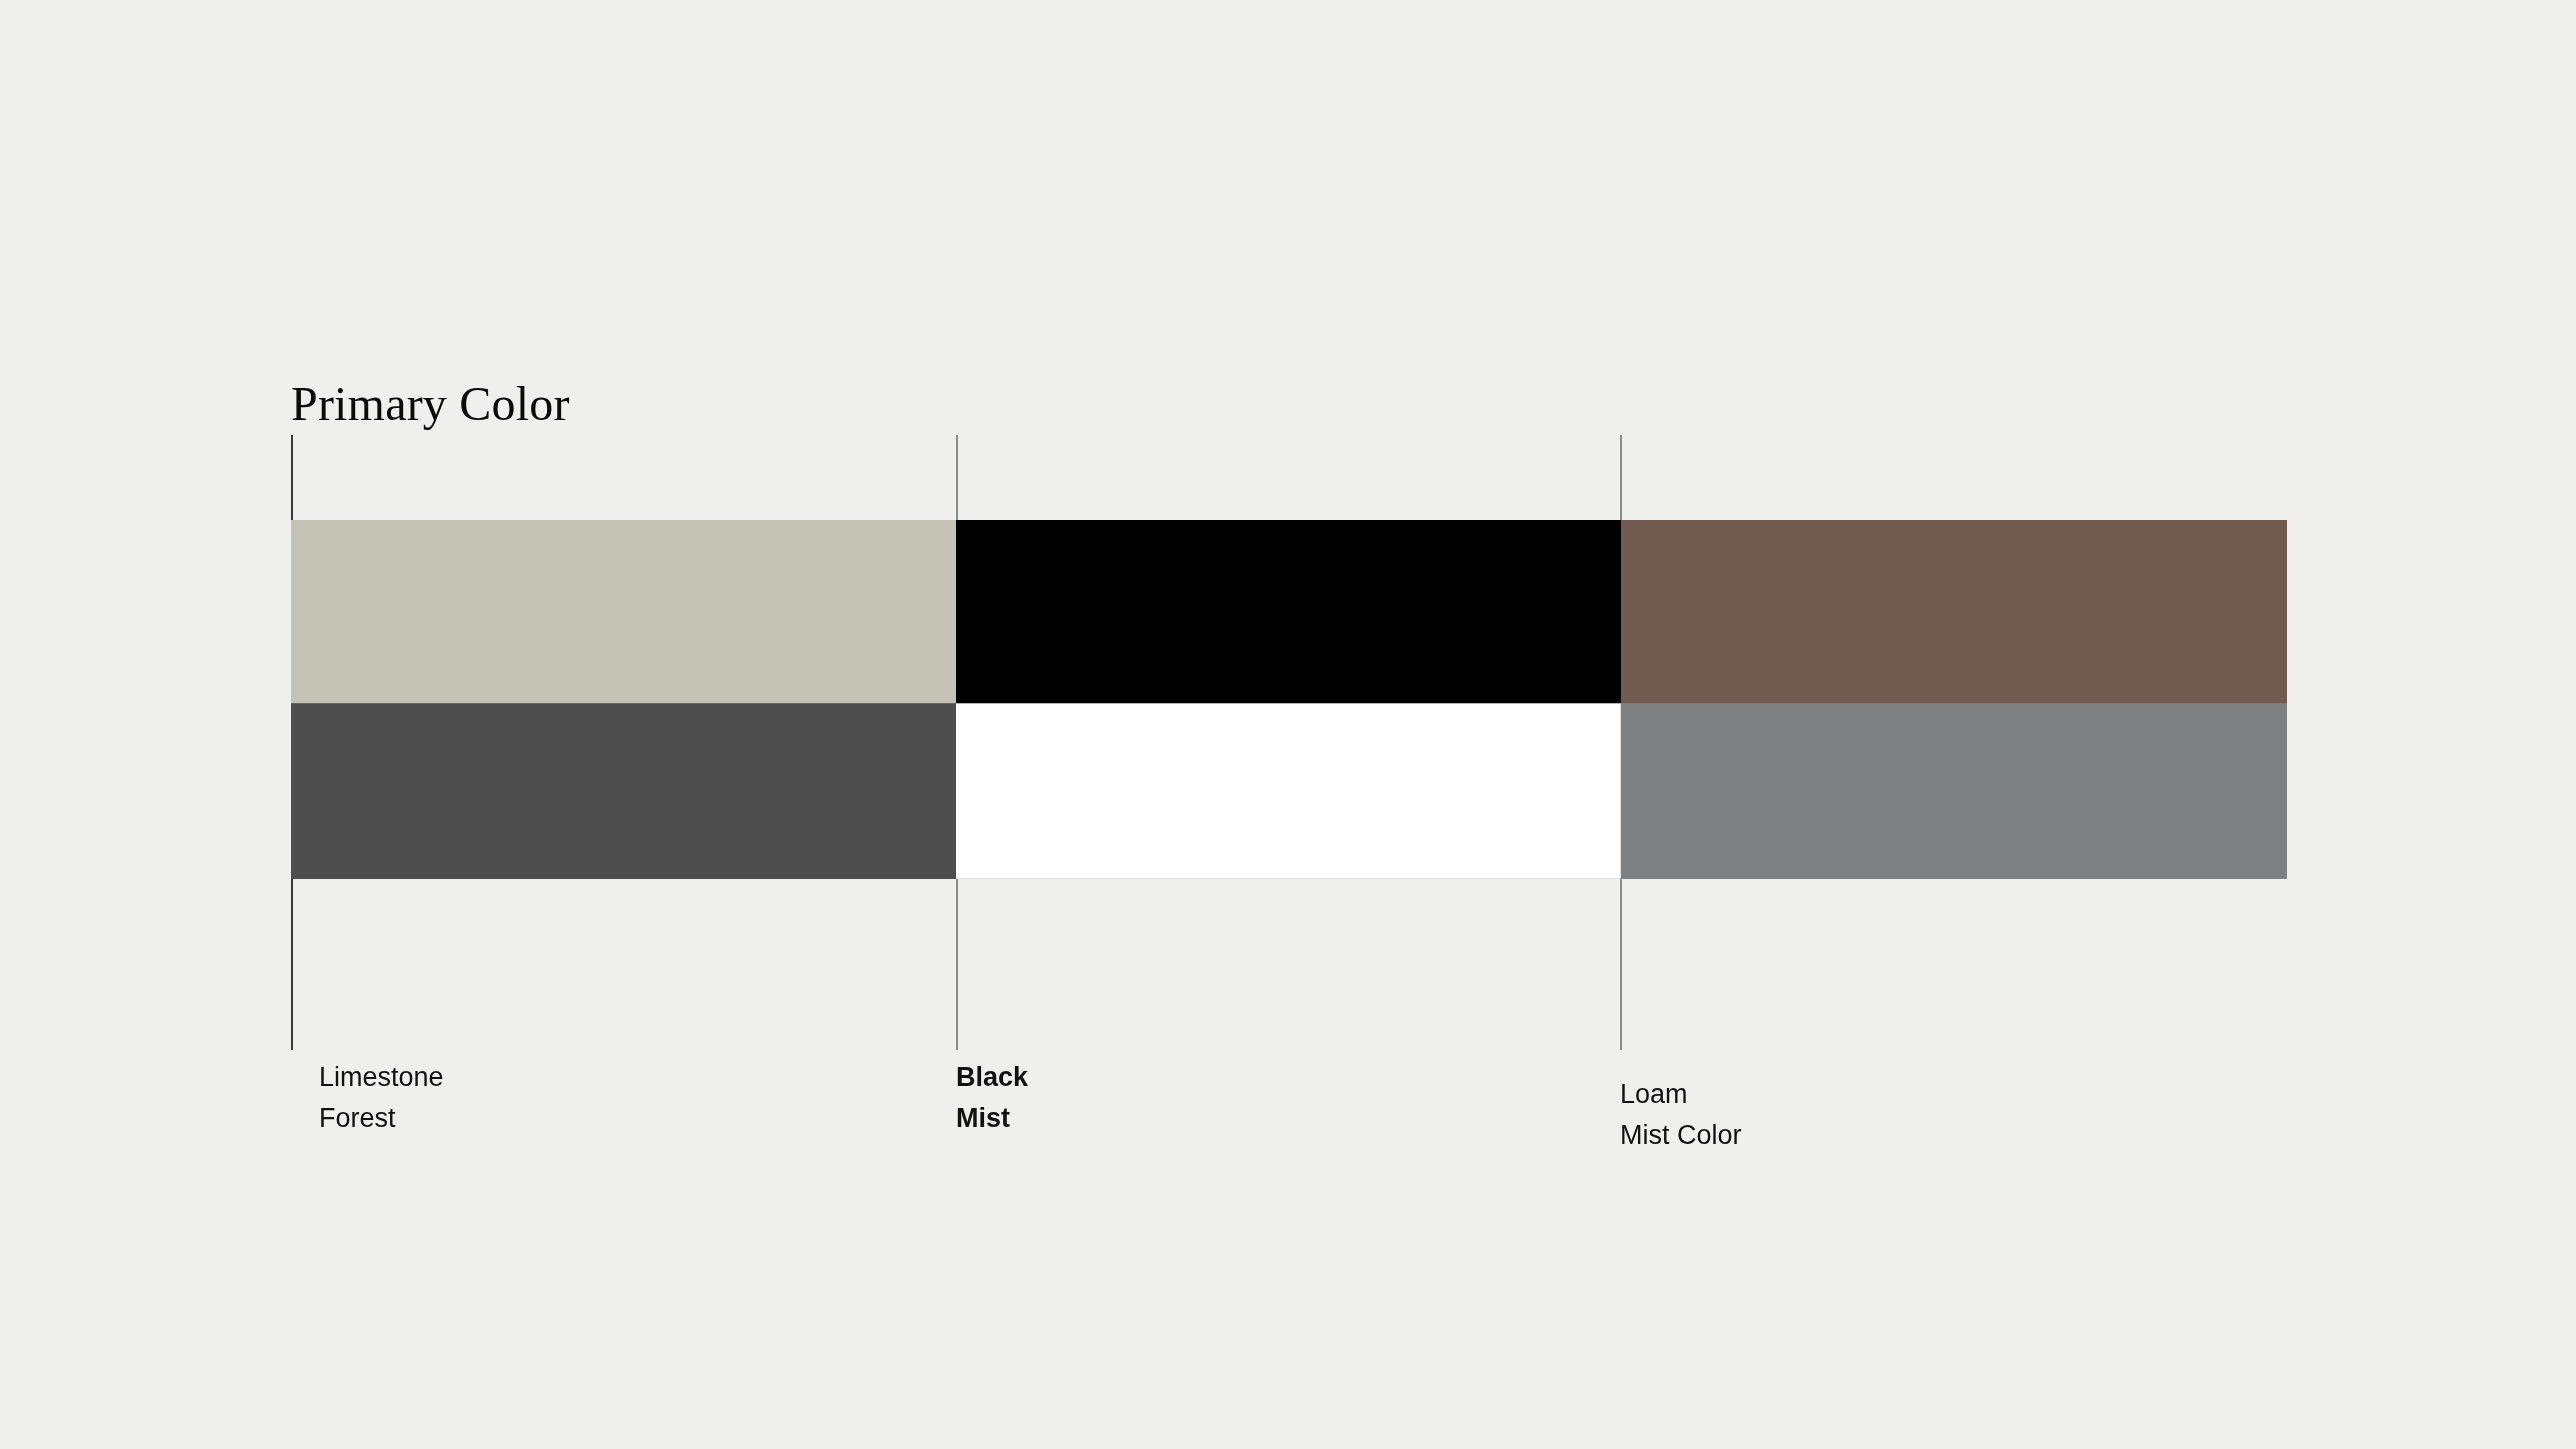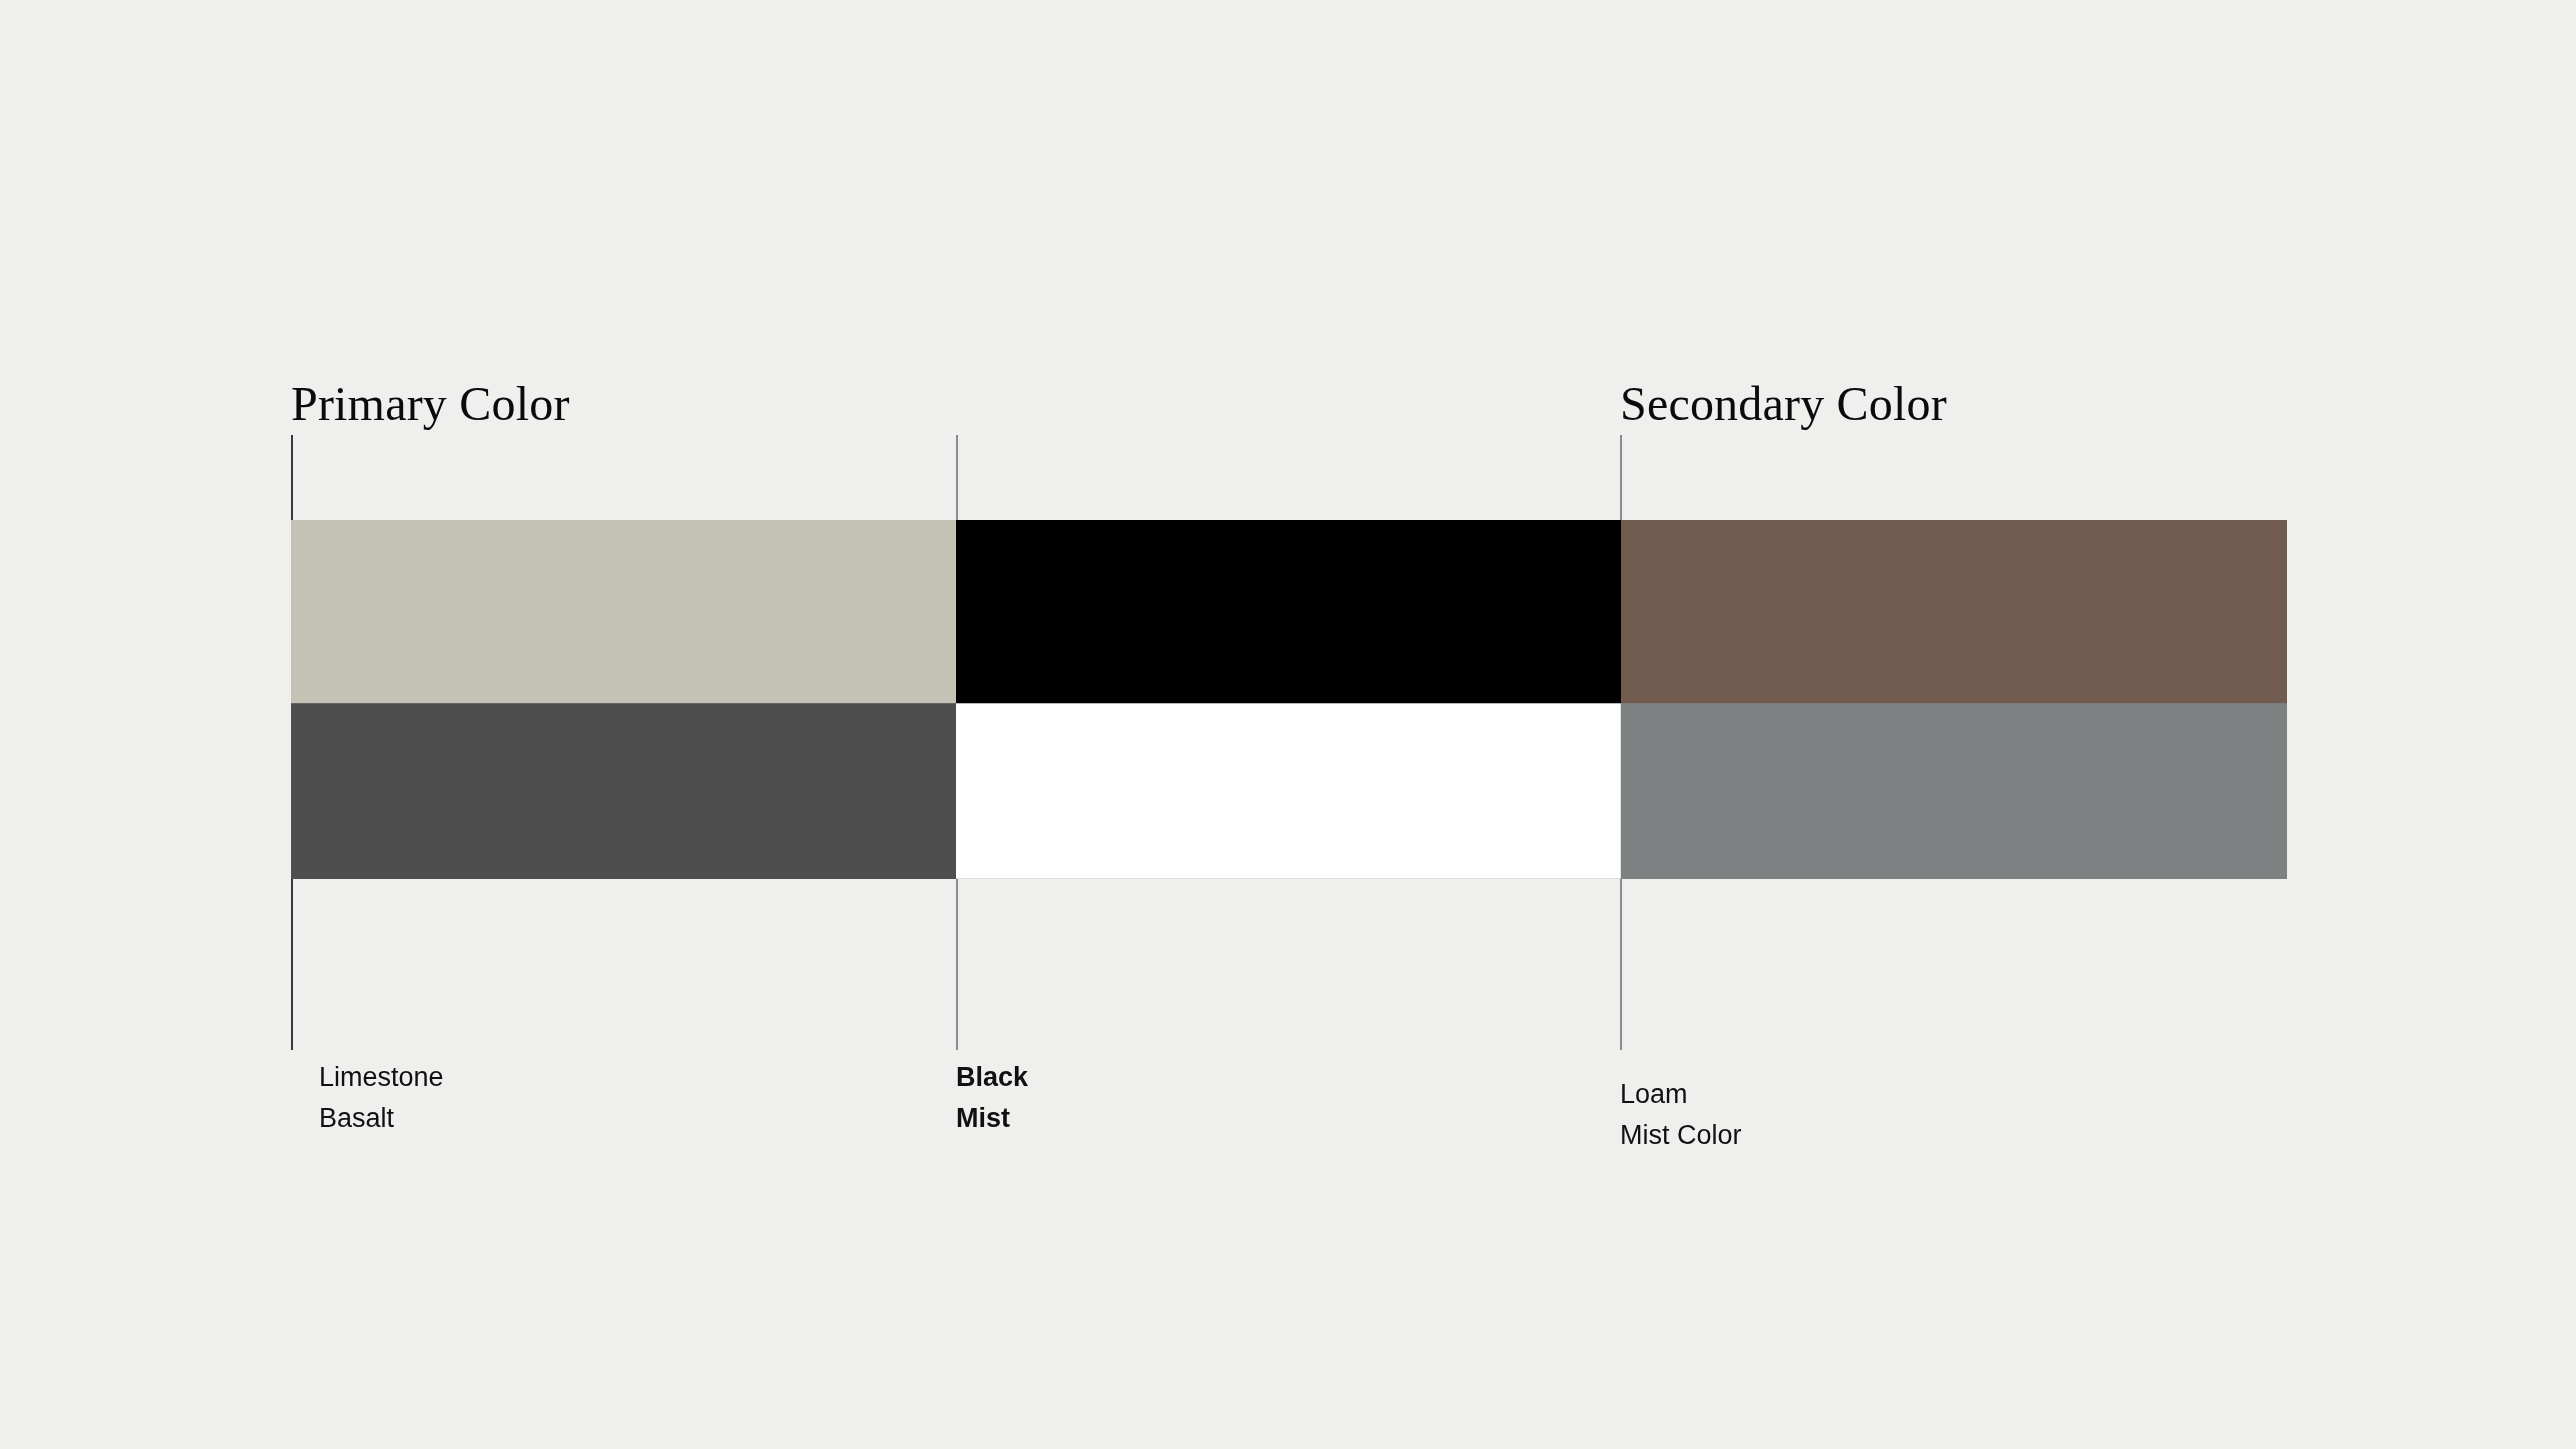--- a/index.html
+++ b/index.html
@@ -97,41 +97,40 @@
     white-space: nowrap;
   }
 </style>
 </head>
 <body style="background-color: rgb(239, 239, 238);">
 
 <div class="board">
 
   <div class="group-heading primary">Primary Color</div>
 
-  <div class="group-heading secondary">Secondary Color</div>
 
   <div class="guide g1"></div>
   <div class="guide g2"></div>
   <div class="guide g3"></div>
 
   <div class="swatch-grid">
     <div class="swatch row-top tone-limestone" style="background-color: rgb(196, 194, 181);"></div>
     <div class="swatch row-top tone-black" style="background-color: rgb(0, 0, 0);"></div>
     <div class="swatch row-top tone-loam" style="background-color: rgb(113, 91, 79);"></div>
 
     <div class="swatch row-bottom tone-basalt" style="background-color: rgb(78, 78, 78);"></div>
     <div class="swatch row-bottom tone-white" style="background-color: rgb(255, 255, 255);"></div>
     <div class="swatch row-bottom tone-mist-forest" style="background-color: rgb(125, 129, 130);"></div>
   </div>
 
   <div class="captions">
 
     <div class="caption-col c1">
       <div class="caption-name">Limestone</div>
-      <div class="caption-name">Basalt</div>
+      <div class="caption-name">Forest</div>
     </div>
 
     <div class="caption-col c2">
       <div class="caption-name">Black</div>
       <div class="caption-name">Mist</div>
     </div>
 
     <div class="caption-col c3">
       <div class="caption-name">Loam</div>
       <div class="caption-name">Mist Color</div>

